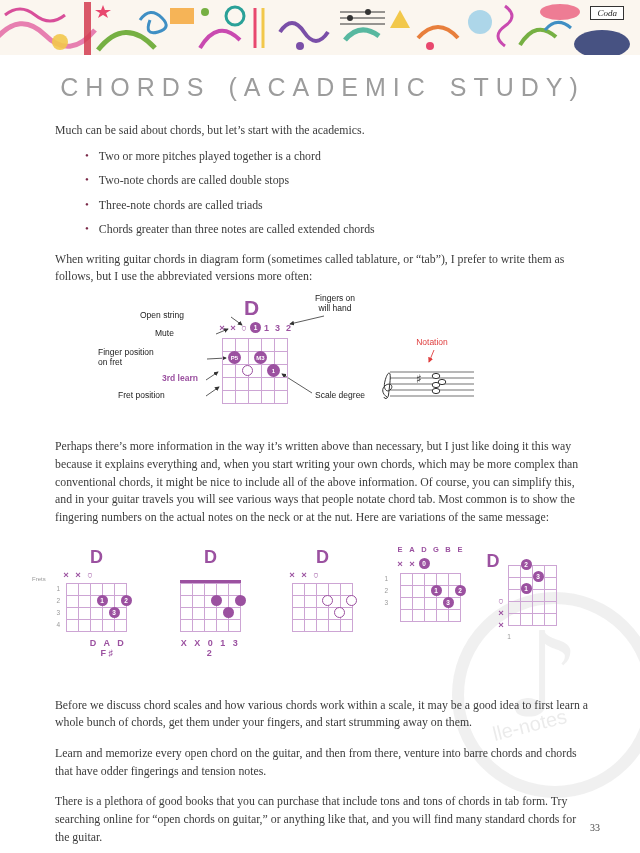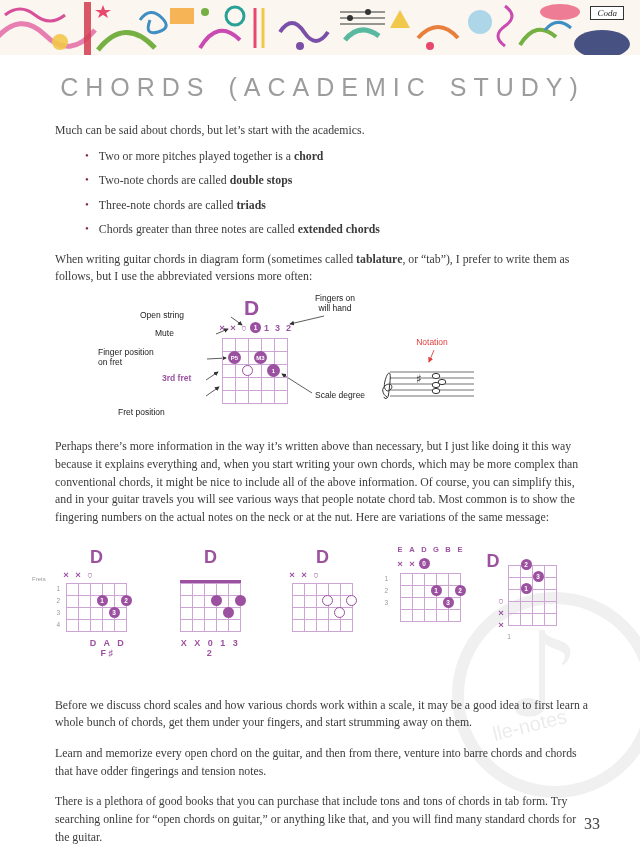--- a/index.html
+++ b/index.html
@@ -21,21 +21,21 @@
 
   
   .content{position:relative;z-index:2;padding:55px 50px 0 55px;}
   h1{margin:18px 0 0;text-align:center;font-family:"Liberation Sans",sans-serif;
      font-weight:300;color:#9c9c9c;font-size:25px;letter-spacing:7px;word-spacing:4px;}
   .para{margin:13px 0 0;font-size:11.8px;line-height:1.5;}
   .lead{margin-top:20px;}
   .bullets{margin:4px 0 0 30px;}
   .brow{display:flex;margin-top:8px;font-size:11.8px;line-height:1.4;}
   .bdot{color:var(--maroon);margin-right:10px;font-size:11px;}
-  b{font-weight:bold;}
+  b{font-weight:normal;}
 
   
   .fig{position:relative;width:640px;margin-left:-55px;}
   .figmain{height:140px;margin-top:6px;}
   .figvar{height:132px;margin-top:12px;}
   .fig .arrows{position:absolute;left:0;top:0;width:640px;height:140px;}
   .chordname{position:absolute;font-family:"Liberation Sans",sans-serif;font-weight:bold;
              color:var(--purple);font-size:21px;}
   .vtitle{position:absolute;width:61px;text-align:center;font-family:"Liberation Sans",sans-serif;
           font-weight:bold;color:var(--purple);font-size:18px;}
@@ -72,21 +72,21 @@
              font-size:9px;font-weight:bold;color:var(--purple);letter-spacing:2.5px;}
 
   
   .wm-circle{position:absolute;left:452px;top:592px;width:182px;height:182px;border-radius:50%;
              border:12px solid rgba(110,110,110,.10);z-index:1;}
   .wm-note{position:absolute;left:505px;top:606px;font-size:118px;color:rgba(110,110,110,.10);
            font-family:"DejaVu Sans",sans-serif;z-index:1;}
   .wm-text{position:absolute;left:492px;top:714px;transform:rotate(-14deg);
            font:20px "Liberation Sans",sans-serif;color:rgba(110,110,110,.14);z-index:1;}
 
-  .pagenum{position:absolute;right:40px;bottom:20px;font-size:16px;color:#444;}
+  .pagenum{position:absolute;right:40px;bottom:20px;font-size:10px;color:#444;}
 </style>
 </head>
 <body>
 
 <div class="page">
 
   <div class="art">
     <svg width="640" height="55" viewBox="0 0 640 55">
       <rect x="0" y="0" width="640" height="55" fill="#fbf6ef"></rect>
       <path d="M-5,40 Q20,10 45,35 T95,30" stroke="#e77fb0" stroke-width="5" fill="none"></path>
@@ -191,22 +191,22 @@
 
       <span class="dot big" style="left:228px;top:59px">P5</span>
       <span class="dot big" style="left:254px;top:59px">M3</span>
       <span class="dot hollow" style="left:242px;top:73px"></span>
       <span class="dot big" style="left:267px;top:72px">1</span>
 
       <div class="lbl r" style="left:140px;top:19px;width:88px">Open string</div>
       <div class="lbl r" style="left:155px;top:37px;width:60px">Mute</div>
       <div class="lbl c" style="left:292px;top:2px;width:86px"><span>Fingers on</span><br><span>will hand</span></div>
       <div class="lbl r" style="left:98px;top:56px;width:107px"><span>Finger position</span><br><span>on fret</span></div>
-      <div class="lbl thirdfret" style="left:162px;top:82px">3rd fret</div>
-      <div class="lbl r" style="left:118px;top:116px;width:87px">Fret position</div>
+      <div class="lbl thirdfret" style="left:162px;top:82px">3rd learn</div>
+      <div class="lbl r" style="left:118px;top:99px;width:87px">Fret position</div>
       <div class="lbl" style="left:315px;top:99px">Scale degree</div>
       <div class="lbl notation" style="left:402px;top:46px;width:60px">Notation</div>
 
       <svg class="staff" style="left:378px;top:74px" width="100" height="36" viewBox="0 0 100 36">
         <g stroke="#333" stroke-width=".7">
           <line x1="12" y1="6" x2="96" y2="6"></line>
           <line x1="12" y1="12" x2="96" y2="12"></line>
           <line x1="12" y1="18" x2="96" y2="18"></line>
           <line x1="12" y1="24" x2="96" y2="24"></line>
           <line x1="12" y1="30" x2="96" y2="30"></line>

